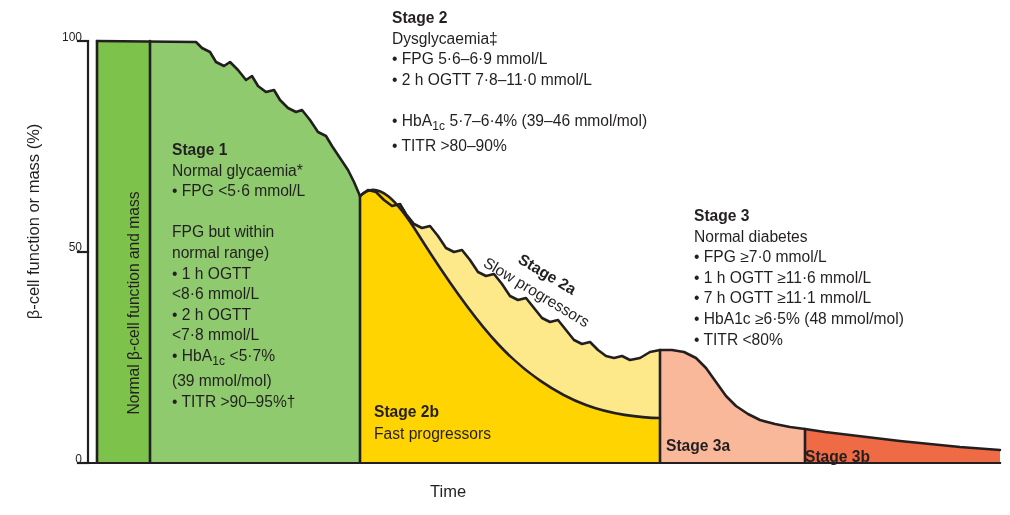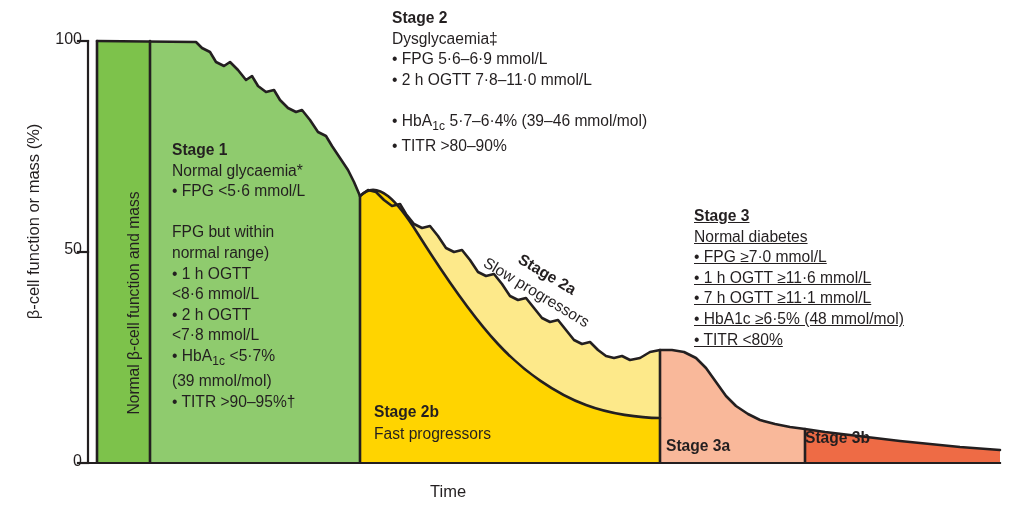--- a/index.html
+++ b/index.html
@@ -5,21 +5,21 @@
   html,body{margin:0;padding:0;background:#fff;}
   body{width:1010px;height:515px;position:relative;overflow:hidden;
        font-family:"Liberation Sans",sans-serif;color:#231f20;}
   #figure{position:absolute;left:0;top:0;width:1010px;height:515px;}
 
   .axis-label{position:absolute;font-size:16.5px;color:#231f20;white-space:nowrap;}
   #ylabel{left:-107px;top:212px;width:280px;text-align:center;
           transform:rotate(-90deg);transform-origin:center center;}
   #xlabel{left:430px;top:482px;width:160px;text-align:left;}
 
-  .tick-label{position:absolute;font-size:16px;color:#231f20;
+  .tick-label{position:absolute;font-size:12px;color:#231f20;
               text-align:right;width:46px;}
   #t100{left:36px;top:30px;}
   #t50 {left:36px;top:240px;}
   #t0  {left:36px;top:452px;}
 
   .txt{position:absolute;color:#231f20;font-size:15.6px;line-height:20.3px;
        white-space:nowrap;}
   .txt b{font-weight:bold;}
   .sub{font-size:12px;vertical-align:-0.32em;letter-spacing:0.2px;}
 
@@ -27,25 +27,25 @@
   #bandlabel{position:absolute;left:-11px;top:294px;width:290px;text-align:center;
              font-size:15.6px;transform:rotate(-90deg);transform-origin:center center;
              white-space:nowrap;}
 
   
   #s2a{position:absolute;left:452px;top:262px;width:180px;text-align:center;
        transform:rotate(31deg);transform-origin:center center;line-height:21px;}
 
   #s2b{left:374px;top:401px;line-height:21.5px;}
   #s3a{left:666px;top:436px;}
-  #s3b{left:805px;top:428px;}
+  #s3b{left:805px;top:447px;}
 
   #stage1{left:172px;top:140px;line-height:20.6px;}
   #stage2{left:392px;top:8px;line-height:20.6px;}
-  #stage3{left:694px;top:206px;line-height:20.6px;text-decoration:underline;}
+  #stage3{left:694px;top:206px;line-height:20.6px;}
 </style>
 </head>
 <body>
 
 <div id="figure">
 
   <svg width="1010" height="515" viewBox="0 0 1010 515" style="position:absolute;left:0;top:0;">
 
     <g>
 

